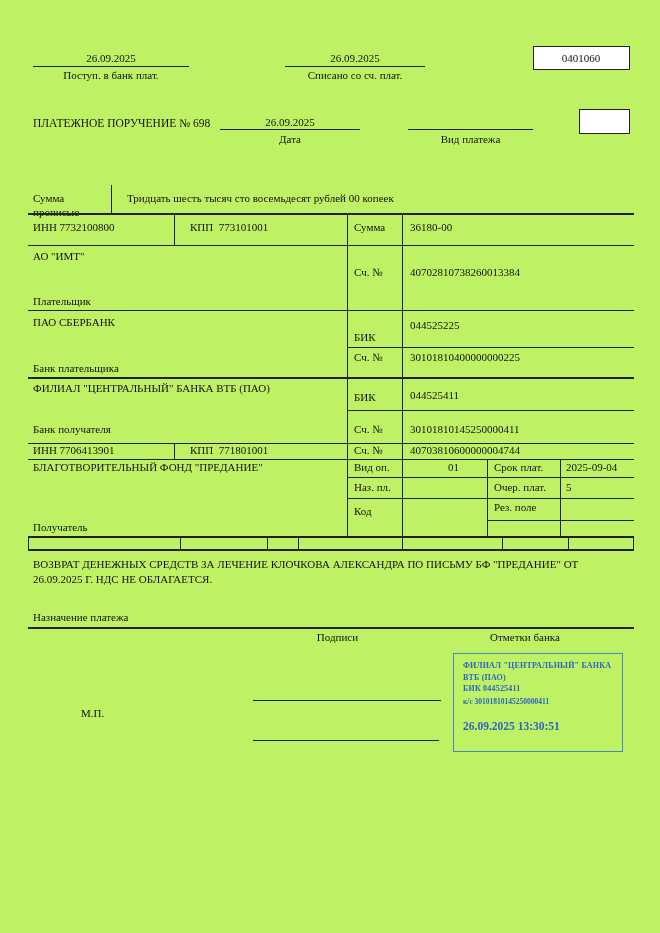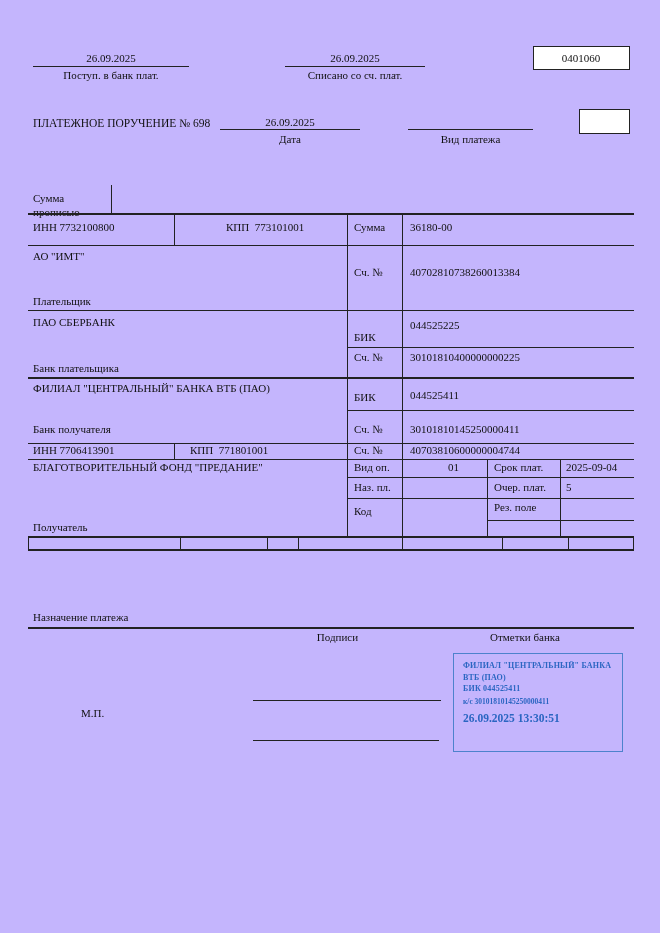--- a/index.html
+++ b/index.html
@@ -1,36 +1,36 @@
 <!DOCTYPE html>
 <html><head>
 <meta charset="utf-8">
 <style>
   html,body{margin:0;padding:0;background:#888;}
   .page{
-    position:relative;width:660px;height:933px;background:#c4b5fd;
+    position:relative;width:660px;height:933px;background:#bef264;
     font-family:"Liberation Serif","DejaVu Serif",serif;color:#111;
     overflow:hidden;margin:0 auto;
   }
   .t{position:absolute;font-size:11px;line-height:12px;white-space:nowrap;}
   .tc{position:absolute;font-size:11px;line-height:12px;text-align:center;}
   .hl{position:absolute;background:#222;height:1px;}
   .hl2{position:absolute;background:#222;height:2px;}
   .vl{position:absolute;background:#222;width:1px;}
   .box{position:absolute;border:1.5px solid #222;background:#fff;box-sizing:border-box;}
   .wrap{white-space:normal;}
   .stamp{
     position:absolute;left:453px;top:653px;width:170px;height:99px;
     border:1.6px solid #4d82cc;box-sizing:border-box;
     color:#2b66c2;padding:6px 8px 0 9px;
   }
   .stamp .s-sm{font-size:8px;line-height:11.5px;font-weight:bold;letter-spacing:.2px;}
   .stamp .s-xs{font-size:7.5px;line-height:13px;font-weight:bold;}
   .stamp .s-status{font-size:16px;line-height:20px;font-weight:bold;margin-top:3px;letter-spacing:.5px;}
-  .stamp .s-dt{font-size:11.5px;line-height:14px;font-weight:bold;margin-top:3px;}
+  .stamp .s-dt{font-size:11.5px;line-height:14px;font-weight:bold;margin-top:11px;}
 </style>
 </head>
 <body>
 
 <div class="page">
 
   <div class="tc" style="left:33px;top:52px;width:156px;">26.09.2025</div>
   <div class="hl" style="left:33px;top:66px;width:156px;"></div>
   <div class="tc" style="left:33px;top:69px;width:156px;">Поступ. в банк плат.</div>
 
@@ -46,20 +46,21 @@
   <div class="tc" style="left:220px;top:116px;width:140px;">26.09.2025</div>
   <div class="hl" style="left:220px;top:129px;width:140px;"></div>
   <div class="tc" style="left:220px;top:133px;width:140px;">Дата</div>
   <div class="hl" style="left:408px;top:129px;width:125px;"></div>
   <div class="tc" style="left:408px;top:133px;width:125px;">Вид платежа</div>
   <div class="box" style="left:579px;top:109px;width:51px;height:25px;"></div>
 
   <div class="t" style="left:33px;top:192px;">Сумма</div>
   <div class="t" style="left:33px;top:206px;">прописью</div>
   <div class="vl" style="left:111px;top:185px;height:28px;"></div>
+  <div class="t" style="left:127px;top:192px;">Тридцать шесть тысяч сто восемьдесят рублей 00 копеек</div>
 
   <div class="hl2" style="left:28px;top:213px;width:606px;"></div>
   <div class="hl" style="left:28px;top:245px;width:606px;"></div>
   <div class="hl" style="left:28px;top:310px;width:606px;"></div>
   <div class="hl" style="left:347px;top:347px;width:287px;"></div>
   <div class="hl2" style="left:28px;top:377px;width:606px;"></div>
   <div class="hl" style="left:347px;top:410px;width:287px;"></div>
   <div class="hl" style="left:28px;top:443px;width:606px;"></div>
   <div class="hl" style="left:28px;top:459px;width:606px;"></div>
   <div class="hl" style="left:347px;top:477px;width:287px;"></div>
@@ -78,21 +79,21 @@
   <div class="vl" style="left:28px;top:536px;height:13px;"></div>
   <div class="vl" style="left:180px;top:536px;height:13px;"></div>
   <div class="vl" style="left:267px;top:536px;height:13px;"></div>
   <div class="vl" style="left:298px;top:536px;height:13px;"></div>
   <div class="vl" style="left:402px;top:536px;height:13px;"></div>
   <div class="vl" style="left:502px;top:536px;height:13px;"></div>
   <div class="vl" style="left:568px;top:536px;height:13px;"></div>
   <div class="vl" style="left:633px;top:536px;height:13px;"></div>
 
   <div class="t" style="left:33px;top:221px;">ИНН 7732100800</div>
-  <div class="t" style="left:190px;top:221px;margin-left:36px;">КПП&nbsp;&nbsp;773101001</div>
+  <div class="t" style="left:190px;top:221px;">КПП&nbsp;&nbsp;773101001</div>
   <div class="t" style="left:354px;top:221px;">Сумма</div>
   <div class="t" style="left:410px;top:221px;">36180-00</div>
 
   <div class="t" style="left:33px;top:250px;">АО "ИМТ"</div>
   <div class="t" style="left:354px;top:266px;">Сч. №</div>
   <div class="t" style="left:410px;top:266px;">40702810738260013384</div>
   <div class="t" style="left:33px;top:295px;">Плательщик</div>
 
   <div class="t" style="left:33px;top:316px;">ПАО СБЕРБАНК</div>
   <div class="t" style="left:410px;top:319px;">044525225</div>
@@ -118,20 +119,21 @@
   <div class="t" style="left:410px;top:461px;padding-left:38px;">01</div>
   <div class="t" style="left:494px;top:461px;">Срок плат.</div>
   <div class="t" style="left:566px;top:461px;">2025-09-04</div>
   <div class="t" style="left:354px;top:481px;">Наз. пл.</div>
   <div class="t" style="left:494px;top:481px;">Очер. плат.</div>
   <div class="t" style="left:566px;top:481px;">5</div>
   <div class="t" style="left:354px;top:505px;">Код</div>
   <div class="t" style="left:494px;top:501px;">Рез. поле</div>
   <div class="t" style="left:33px;top:521px;">Получатель</div>
 
+  <div class="t wrap" style="left:33px;top:557px;width:585px;line-height:15px;">ВОЗВРАТ ДЕНЕЖНЫХ СРЕДСТВ ЗА ЛЕЧЕНИЕ КЛОЧКОВА АЛЕКСАНДРА ПО ПИСЬМУ БФ "ПРЕДАНИЕ" ОТ 26.09.2025 Г. НДС НЕ ОБЛАГАЕТСЯ.</div>
   <div class="t" style="left:33px;top:611px;">Назначение платежа</div>
   <div class="hl2" style="left:28px;top:627px;width:606px;"></div>
 
   <div class="tc" style="left:280px;top:631px;width:115px;">Подписи</div>
   <div class="tc" style="left:460px;top:631px;width:130px;">Отметки банка</div>
   <div class="t" style="left:81px;top:707px;">М.П.</div>
   <div class="hl" style="left:253px;top:700px;width:188px;"></div>
   <div class="hl" style="left:253px;top:740px;width:186px;"></div>
 
   <div class="stamp">

